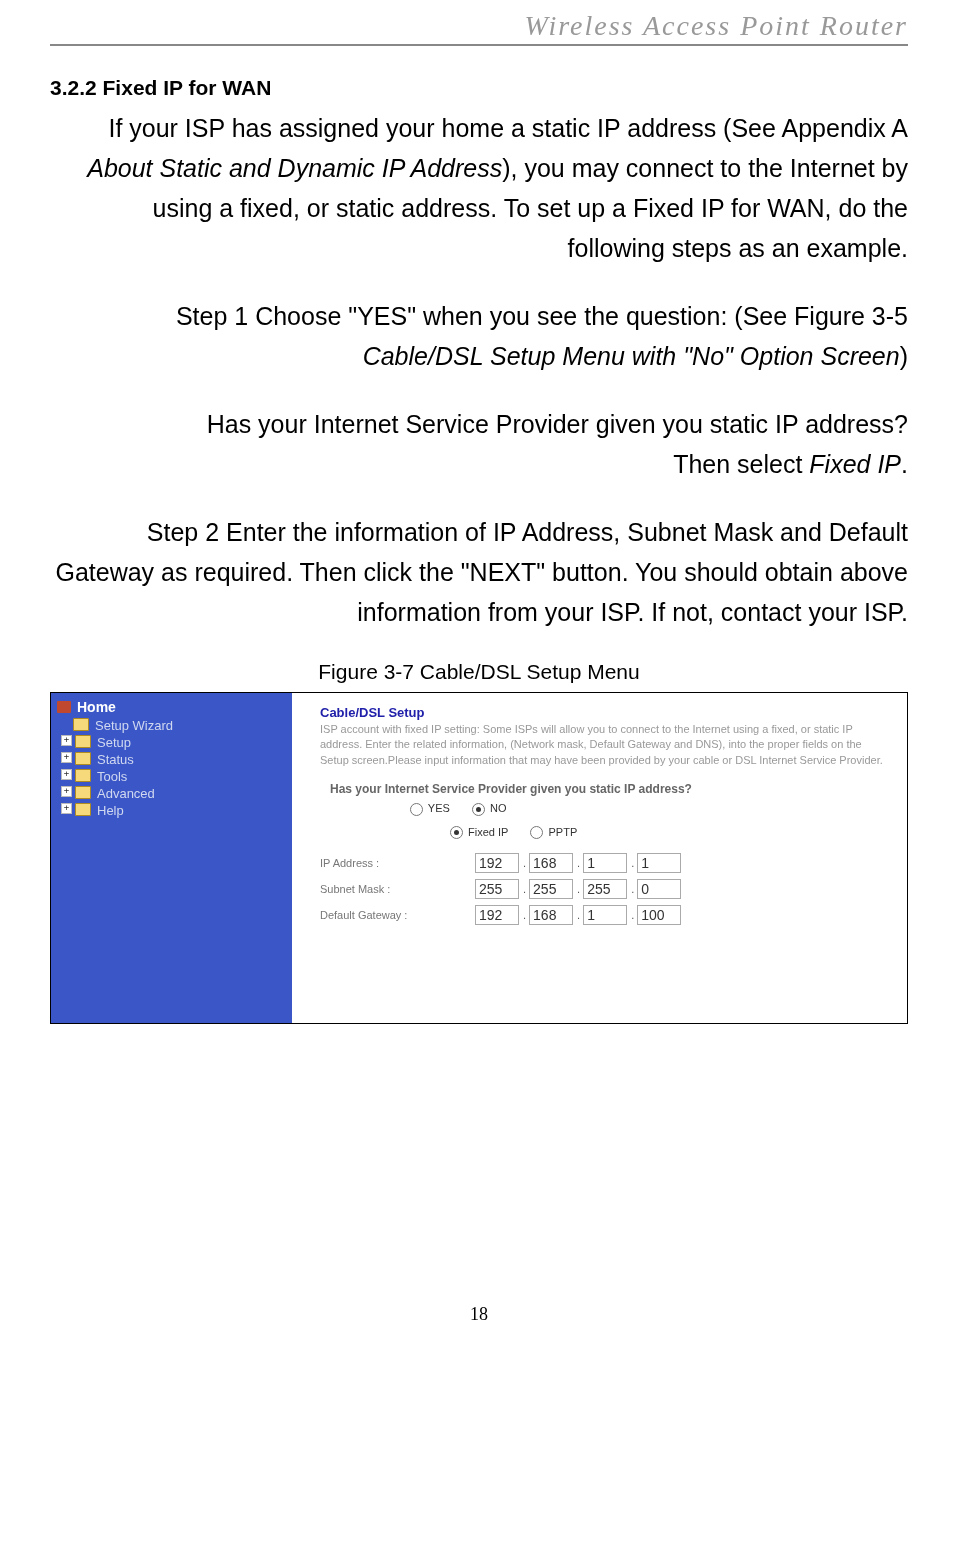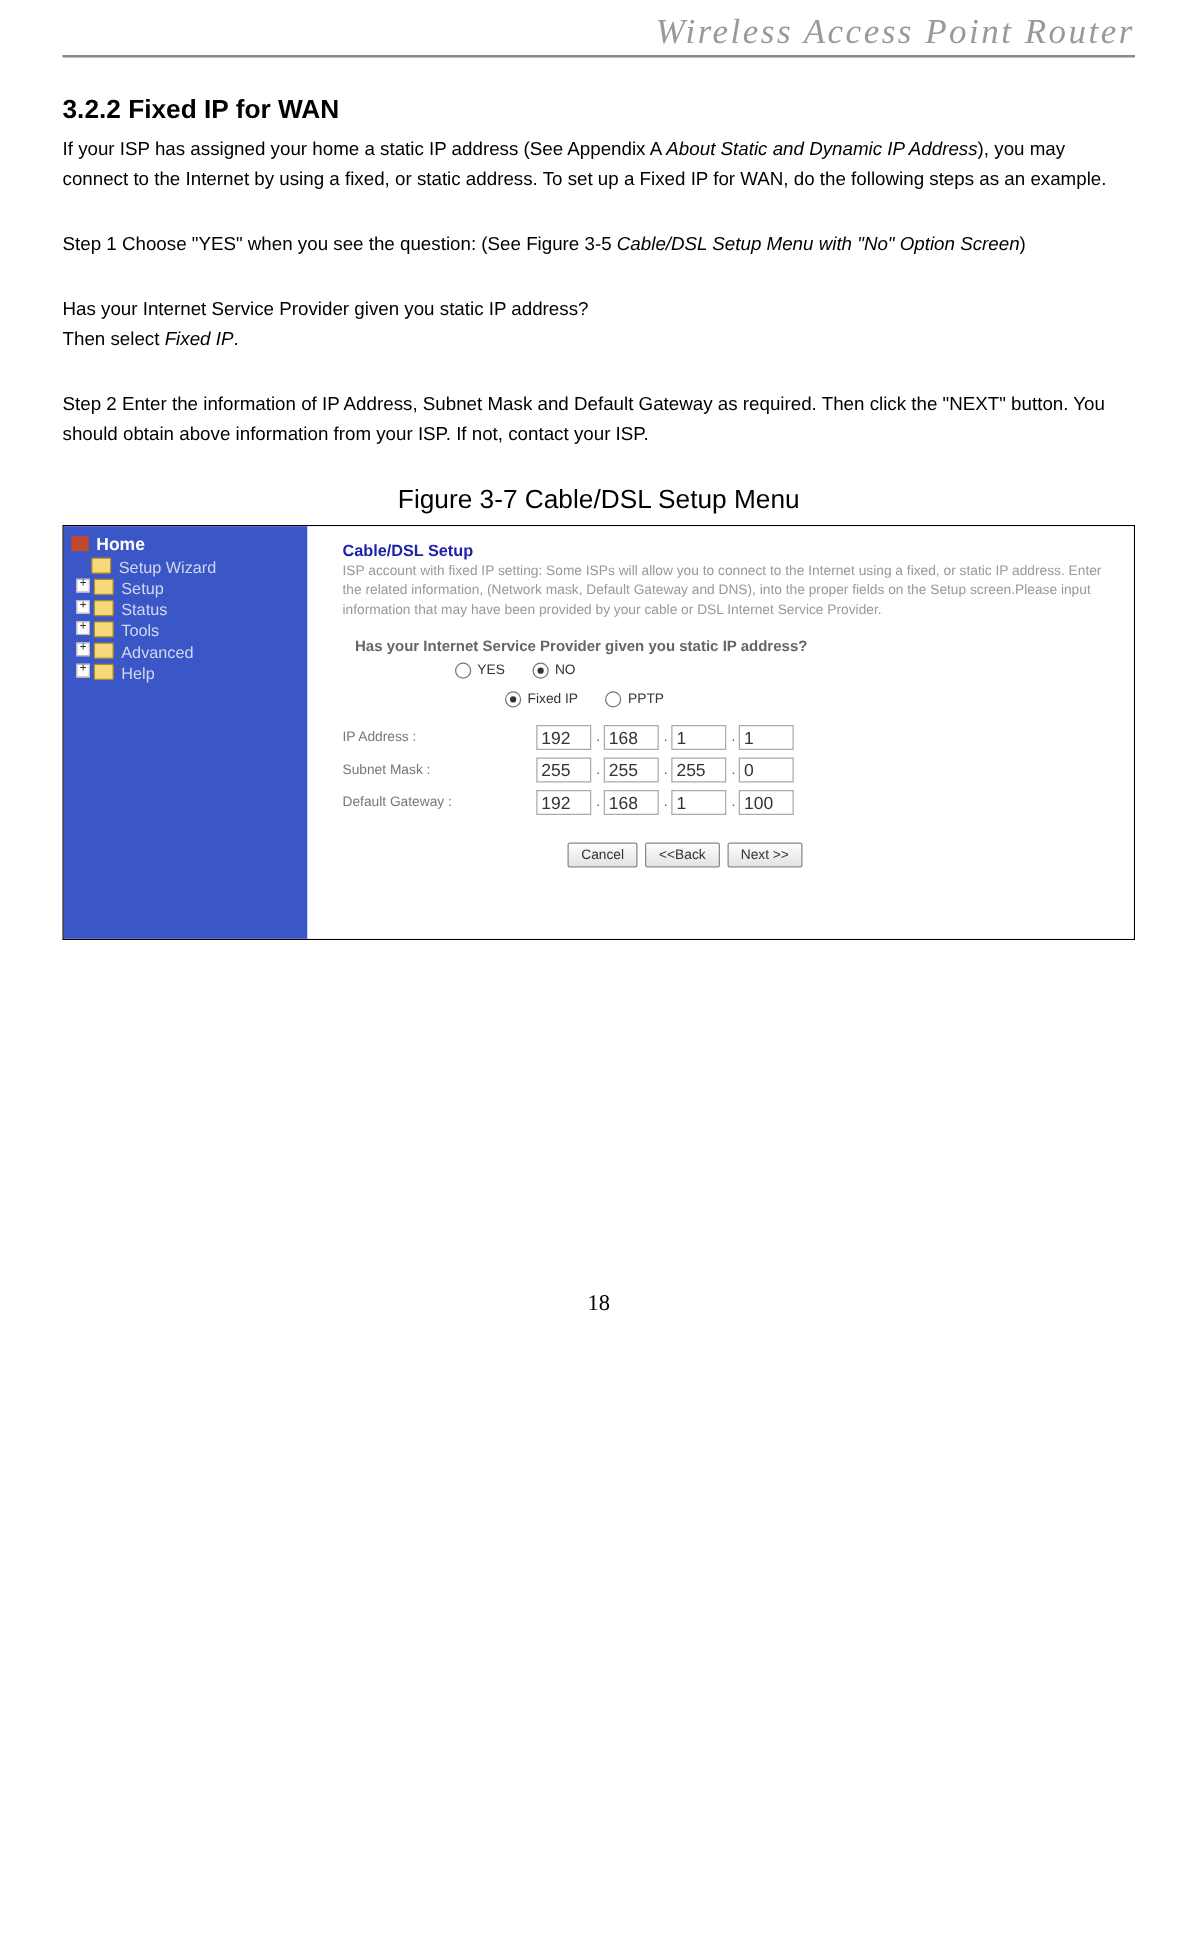--- a/index.html
+++ b/index.html
@@ -22,43 +22,44 @@
       border-bottom: 2px solid #888;
       padding-bottom: 2px;
       margin-bottom: 30px;
     }
     .section-heading {
       font-size: 21px;
       font-weight: bold;
       margin-bottom: 8px;
     }
     .body-text {
-      font-size: 15px;
+      font-size: 25px;
       line-height: 1.6;
       margin-bottom: 28px;
+      text-align: right;
     }
     .bold { font-weight: normal; }
     .italic { font-style: italic; }
     .figure-caption {
       text-align: center;
       font-size: 21px;
       margin-bottom: 8px;
     }
     .screenshot-box {
       border: 1px solid #000;
       display: flex;
       height: 330px;
     }
     .sidebar {
-      width: 195px;
+      width: 229px;
       background: #3a56c7;
       color: #fff;
       font-size: 13px;
       font-family: Verdana, Arial, sans-serif;
-      padding: 4px 0 0 0;
+      padding: 4px 12px 0 0;
     }
     .sidebar-home {
       display: flex;
       align-items: center;
       font-weight: bold;
       font-size: 14px;
       padding: 2px 6px;
     }
     .sidebar-item {
       display: flex;
@@ -303,22 +304,17 @@
         <span class="ip-label">Default Gateway :</span>
         <input class="ip-field" value="192" style="">
           <span class="dot">.</span>
         <input class="ip-field" value="168" style="">
           <span class="dot">.</span>
         <input class="ip-field" value="1" style="">
           <span class="dot">.</span>
         <input class="ip-field" value="100" style="">
       </div>
 
-      <div class="button-row">
-        <button class="btn">Cancel</button>
-        <button class="btn">&lt;&lt;Back</button>
-        <button class="btn">Next &gt;&gt;</button>
-      </div>
     </div>
   </div>
 
   <div class="page-number">18</div>
 </div>
 
 </body></html>

